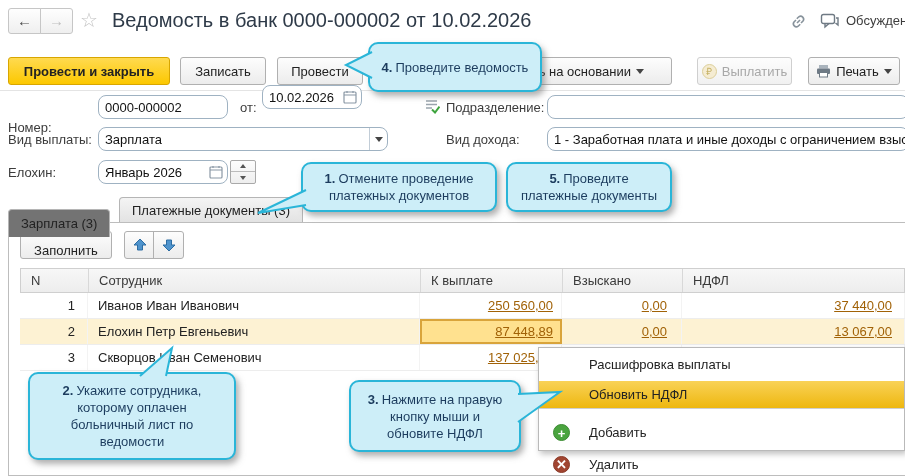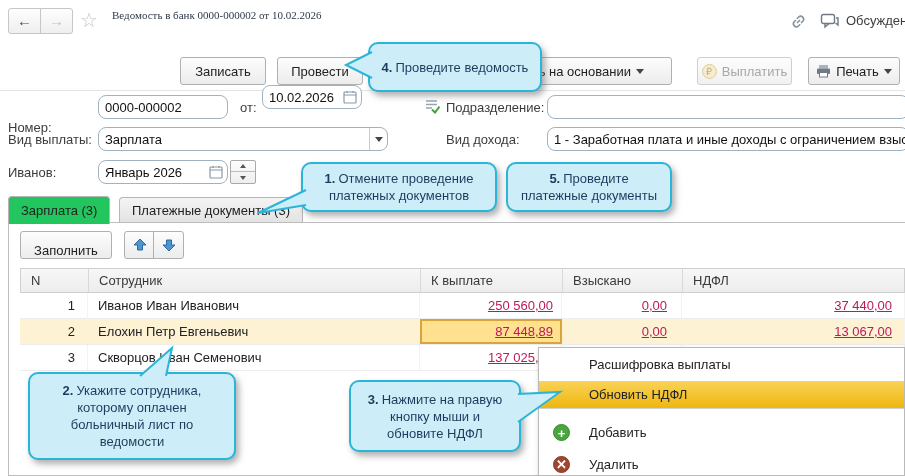--- a/index.html
+++ b/index.html
@@ -5,21 +5,21 @@
   * { margin:0; padding:0; box-sizing:border-box; }
   body { background:#888; font-family:"Liberation Sans", sans-serif; }
   .screen { position:relative; width:905px; height:476px; background:#fff; overflow:hidden;
             font-family:"Liberation Sans", sans-serif; font-size:13px; color:#222; }
 
   
   .nav-btn { position:absolute; width:33px; height:26px; border:1px solid #c6c6c6; background:linear-gradient(#fefefe,#efefef);
              border-radius:3px 0 0 3px; font-size:15px; color:#4a4a4a; text-align:center; line-height:24px; cursor:pointer; }
   .nav-btn.fwd { left:40px; border-radius:0 3px 3px 0; color:#c0c0c0; }
   .star { position:absolute; left:80px; top:8px; font-size:20px; color:#c4c4c4; cursor:pointer; }
-  .title { position:absolute; left:112px; top:9px; font-size:11px; color:#2e3a48; white-space:nowrap;font-family:Liberation Serif, serif; }
+  .title { position:absolute; left:112px; top:9px; font-size:20px; color:#2e3a48; white-space:nowrap; }
   .icon18 { position:absolute; top:12px; }
   .disc-label { position:absolute; left:846px; top:13px; color:#3d3d3d; white-space:nowrap; }
 
   
   .btn { position:absolute; top:57px; height:28px; border:1px solid #b0b0b0; border-radius:3px;
          background:linear-gradient(#fdfdfd,#ececec); font-size:13px; color:#222; text-align:center; cursor:pointer;
          display:flex; align-items:center; justify-content:center; gap:5px; font-family:"Liberation Sans",sans-serif; }
   .btn-yellow { left:8px; width:162px; background:linear-gradient(#ffda50,#fcc800); border-color:#d8a600; font-weight:bold; }
   .btn-save  { left:180px; width:86px; }
   .btn-post  { left:277px; width:86px; }
@@ -42,47 +42,47 @@
   .spin { position:absolute; left:230px; top:160px; width:26px; height:24px; border:1px solid #a9a9a9; border-radius:2px;
           background:linear-gradient(#fdfdfd,#eee); }
   .spin div { height:11px; display:flex; align-items:center; justify-content:center; cursor:pointer; }
   .spin .up { border-bottom:1px solid #bbb; }
   .tri-up   { width:0;height:0;border-left:3px solid transparent;border-right:3px solid transparent;border-bottom:4px solid #555; }
   .tri-down { width:0;height:0;border-left:3px solid transparent;border-right:3px solid transparent;border-top:4px solid #555; }
 
   
   .tab { position:absolute; top:197px; height:26px; border:1px solid #b5b5b5; border-bottom:none; border-radius:4px 4px 0 0;
          padding:5px 12px 0; background:linear-gradient(#f4f4f4,#e2e2e2); color:#222; cursor:pointer; white-space:nowrap; }
-  .tab.active { top:196px; height:28px; background:#22c55e; z-index:5; padding-top:6px; }
+  .tab.active { top:209px; height:28px; background:#737373; z-index:5; padding-top:6px; }
   .panel { position:absolute; left:8px; top:222px; width:900px; height:254px; border:1px solid #bdbdbd; background:#fff; }
 
   .btn-fill { top:231px; left:20px; width:92px;align-items:flex-end; }
   .btn-mv { position:absolute; top:231px; width:31px; height:28px; border:1px solid #b0b0b0;
             background:linear-gradient(#fdfdfd,#ececec); display:flex; align-items:center; justify-content:center; cursor:pointer; }
   .mv-up { left:124px; border-radius:3px 0 0 3px; }
   .mv-dn { left:154px; border-radius:0 3px 3px 0; margin-left:-1px; }
 
   
   .grid { position:absolute; left:20px; top:268px; width:885px; }
   .row { display:grid; grid-template-columns:68px 332px 142px 120px 223px; }
   .hrow { height:25px; background:linear-gradient(#f7f7f7,#ededed); border:1px solid #cfcfcf; }
   .hrow .cell { border-right:1px solid #d8d8d8; color:#3a3a3a; padding:4px 0 0 10px; }
   .drow { height:26px; border-bottom:1px solid #ededed; }
   .drow .cell { padding-top:5px; border-right:1px solid #f3f3f3; }
   .cell.num { text-align:right; padding-right:12px; }
   .cell.name { padding-left:10px; white-space:nowrap; overflow:hidden; }
   .cell.money { text-align:right; padding-right:8px; }
   .cell.money.c4 { padding-right:14px; }
   .cell.money.c5 { padding-right:12px; }
-  .lnk { color:#be185d; text-decoration:underline; cursor:pointer; }
+  .lnk { color:#a16207; text-decoration:underline; cursor:pointer; }
   .row-hl { background:#fdf2d3; }
   .sel-cell { outline:2px solid #d9a43b; outline-offset:-2px; background:#ffe18f; }
 
   
-  .cmenu { position:absolute; left:538px; top:347px; width:367px; height:129px; background:#fff;
+  .cmenu { position:absolute; left:538px; top:347px; width:367px; height:104px; background:#fff;
            border:1px solid #b9b9b9; box-shadow:2px 3px 6px rgba(0,0,0,.25); z-index:30; }
   .mi { position:absolute; left:0; width:100%; height:28px; padding:6px 0 0 50px; cursor:pointer; white-space:nowrap; }
   .mi1 { top:3px; } .mi2 { top:33px; background:linear-gradient(#f9d257,#eeb70f); border-bottom:1px solid #cfcfcf; }
   .mi3 { top:71px; } .mi4 { top:103px; }
   .mico { position:absolute; left:14px; top:5px; width:17px; height:17px; border-radius:50%; color:#fff;
           font-size:13px; font-weight:bold; text-align:center; line-height:17px; }
   .ico-add { background:#4aa43f; border:1px solid #3c8c33; }
   .ico-del { background:#a14531; border:1px solid #8a3a28; line-height:16px; }
 
   
@@ -111,20 +111,23 @@
     <path d="M7 12 l-2 2 a3 3 0 0 0 4.2 4.2 l2-2" stroke="#87929b" stroke-width="1.6" fill="none" transform="translate(0,-4)"></path>
     <path d="M12 7 l2-2 a3 3 0 0 0 -4.2-4.2 l-2 2" stroke="#87929b" stroke-width="1.6" fill="none" transform="translate(0,4)"></path>
   </svg>
   <svg class="icon18" style="left:820px;" width="20" height="18" viewBox="0 0 20 18">
     <rect x="1.5" y="2.5" width="13" height="9" rx="2" fill="none" stroke="#6f7a84" stroke-width="1.4"></rect>
     <path d="M5 11.5 L5 15 L9 11.5" fill="none" stroke="#6f7a84" stroke-width="1.4"></path>
     <path d="M16 6 h2 v7 l-2.5-2" fill="none" stroke="#6f7a84" stroke-width="1.4"></path>
   </svg>
   <div class="disc-label">Обсужден</div>
 
+  <button class="btn btn-yellow">
+      <span>Провести и закрыть</span>
+    </button>
   <button class="btn btn-save">
       <span>Записать</span>
     </button>
   <button class="btn btn-post">
       <span>Провести</span>
     </button>
   <button class="btn btn-create">
       <span>Создать на основании</span>
       <span class="caret"></span>
     </button>
@@ -165,21 +168,21 @@
 
   <div class="lbl" style="left:8px;top:132px;">Вид выплаты:</div>
   <div class="inp combo" style="left:98px;top:127px;width:290px;"><span>Зарплата</span>
     <span class="dd">
         <span class="caret"></span>
       </span>
   </div>
   <div class="lbl" style="left:446px;top:132px;">Вид дохода:</div>
   <div class="inp" style="left:547px;top:127px;width:362px;">1 - Заработная плата и иные доходы с ограничением взыск</div>
 
-  <div class="lbl" style="left:8px;top:165px;">Иванов:</div>
+  <div class="lbl" style="left:8px;top:165px;">Елохин:</div>
   <div class="inp" style="left:98px;top:160px;width:130px;"><span>Январь 2026</span>
     <svg class="cal" width="14" height="14" viewBox="0 0 14 14">
       <rect x="1" y="2" width="12" height="11" rx="1" fill="none" stroke="#8a98a5" stroke-width="1.2"></rect>
       <line x1="1" y1="5" x2="13" y2="5" stroke="#8a98a5" stroke-width="1.2"></line>
       <line x1="4" y1="1" x2="4" y2="3" stroke="#8a98a5" stroke-width="1.2"></line>
       <line x1="10" y1="1" x2="10" y2="3" stroke="#8a98a5" stroke-width="1.2"></line>
     </svg>
   </div>
   <div class="spin">
     <div class="up">

